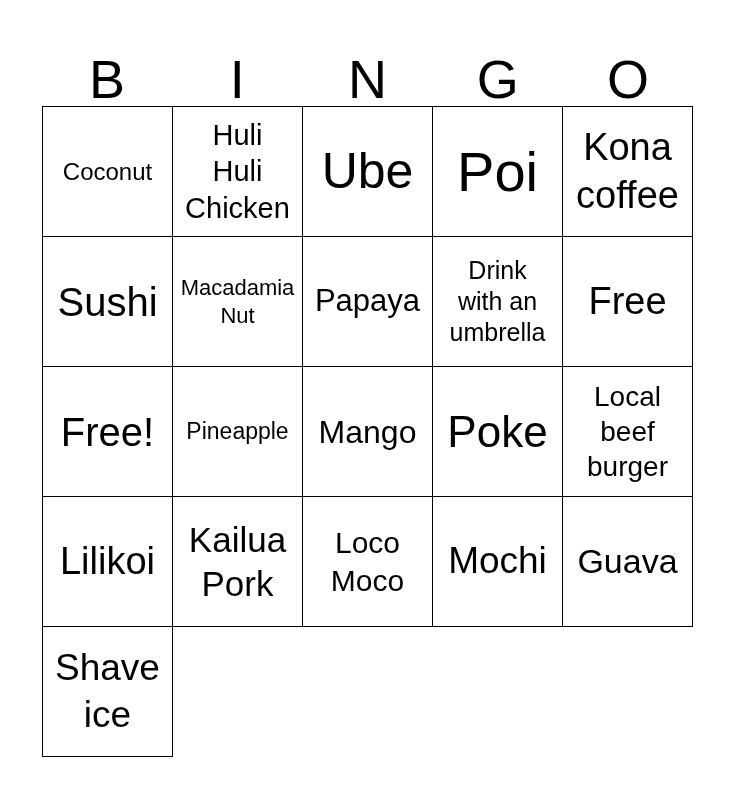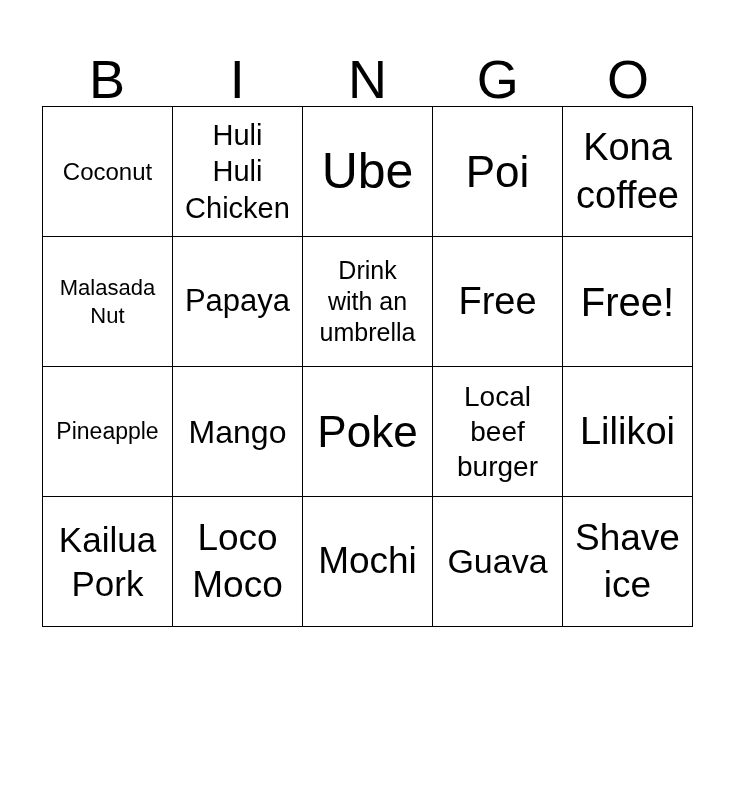--- a/index.html
+++ b/index.html
@@ -70,45 +70,46 @@
     <div class="bingo-letter">G</div>
     <div class="bingo-letter">O</div>
   </div>
 
   <div class="bingo-grid">
     <div class="bingo-cell" style="font-size:24px">Coconut</div>
     <div class="bingo-cell" style="font-size:29px">Huli
 Huli
 Chicken</div>
     <div class="bingo-cell" style="font-size:50px">Ube</div>
-    <div class="bingo-cell" style="font-size:44px">Poi</div>
+    <div class="bingo-cell" style="font-size:56px">Poi</div>
 
     <div class="bingo-cell" style="font-size:38px">Kona
 coffee</div>
-    <div class="bingo-cell" style="font-size:22px">Malasada
+    <div class="bingo-cell" style="font-size:40px">Sushi</div>
+    <div class="bingo-cell" style="font-size:22px">Macadamia
 Nut</div>
     <div class="bingo-cell" style="font-size:31px">Papaya</div>
 
     <div class="bingo-cell" style="font-size:25px">Drink
 with an
 umbrella</div>
     <div class="bingo-cell" style="font-size:38px">Free</div>
     <div class="bingo-cell" style="font-size:40px">Free!</div>
     <div class="bingo-cell" style="font-size:23px">Pineapple</div>
 
     <div class="bingo-cell" style="font-size:32px">Mango</div>
     <div class="bingo-cell" style="font-size:44px">Poke</div>
     <div class="bingo-cell" style="font-size:28px">Local
 beef
 burger</div>
     <div class="bingo-cell" style="font-size:38px">Lilikoi</div>
     <div class="bingo-cell" style="font-size:35px">Kailua
 Pork</div>
 
-    <div class="bingo-cell" style="font-size:37px">Loco
+    <div class="bingo-cell" style="font-size:30px">Loco
 Moco</div>
     <div class="bingo-cell" style="font-size:37px">Mochi</div>
     <div class="bingo-cell" style="font-size:34px">Guava</div>
     <div class="bingo-cell" style="font-size:37px">Shave
 ice</div>
   </div>
 
 </div>
 
 </body></html>

